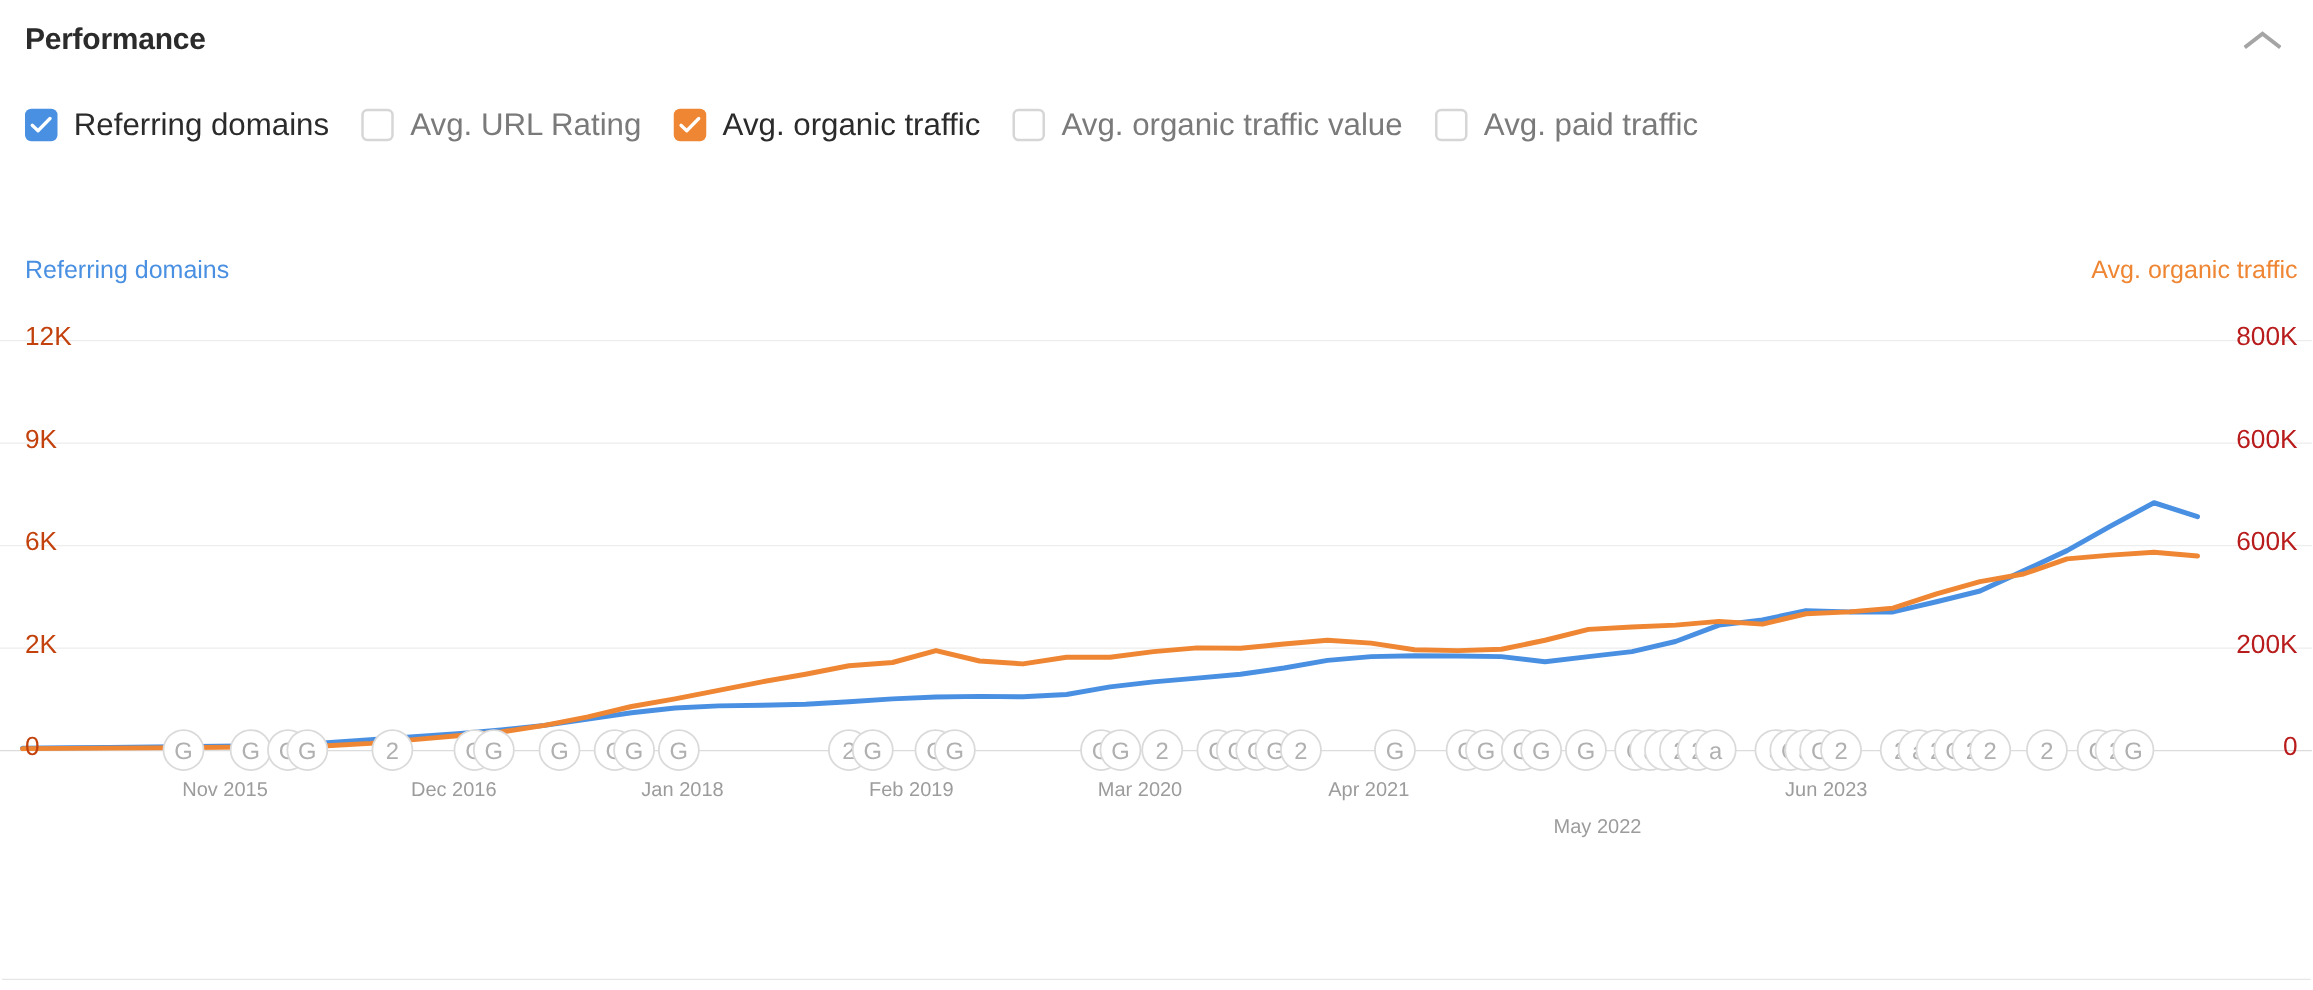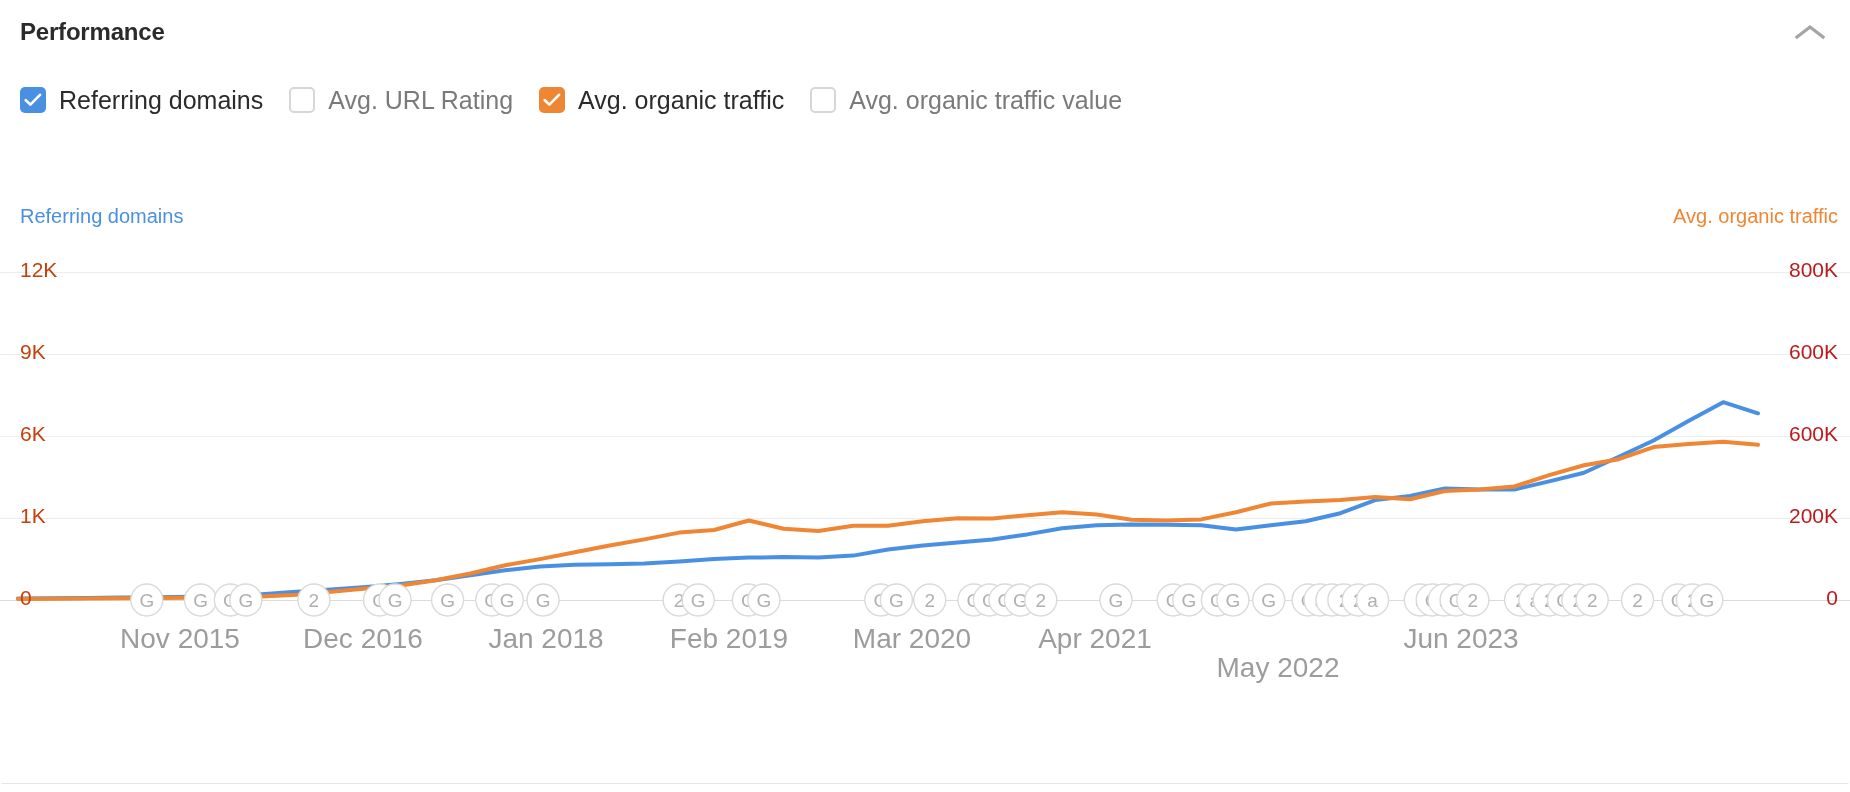--- a/index.html
+++ b/index.html
@@ -109,21 +109,21 @@
   .ytick {
     position: absolute;
     font-size: 21px;
     line-height: 1;
   }
   .ytick.left { left: 20px; color: #c2410c; }
   .ytick.right { right: 12px; color: #b91c1c; text-align: right; }
 
   .xtick {
     position: absolute;
-    font-size: 28px;
+    font-size: 16px;
     color: #9c9c9c;
     line-height: 1;
     transform: translateX(-50%);
     white-space: nowrap;
   }
 
   .bottom-rule {
     position: absolute;
     left: 0; top: 783px;
     width: 1850px; height: 1px;
@@ -162,20 +162,24 @@
           <svg width="18" height="14" viewBox="0 0 18 14">
             <path d="M1.8 7.2 L6.4 11.6 L16 1.8" fill="none" stroke="#ffffff" stroke-width="2.6" stroke-linecap="round" stroke-linejoin="round"></path>
           </svg>
         </span>
         <span class="metric-label">Avg. organic traffic</span>
       </div>
       <div class="metric c-blue">
         <span class="cbox"></span>
         <span class="metric-label">Avg. organic traffic value</span>
       </div>
+      <div class="metric c-blue" style="margin-right: 0px;">
+        <span class="cbox"></span>
+        <span class="metric-label">Avg. paid traffic</span>
+      </div>
     </div>
 
   <div class="axis-caption-left">Referring domains</div>
   <div class="axis-caption-right">Avg. organic traffic</div>
 
   <div class="chart-area" id="chart-area">
     <svg class="chart-svg" id="chart-svg" width="1850" height="520">
         <line x1="0" x2="1850" y1="36.5" y2="36.5" stroke="#ededed" stroke-width="1"></line>
         <line x1="0" x2="1850" y1="118.5" y2="118.5" stroke="#ededed" stroke-width="1"></line>
         <line x1="0" x2="1850" y1="200.5" y2="200.5" stroke="#ededed" stroke-width="1"></line>
@@ -383,21 +387,21 @@
           <g>
             <circle cx="1706.774193548387" cy="364" r="16" fill="#ffffff" stroke="#dadada" stroke-width="1.4"></circle>
             <text x="1706.774193548387" y="371" text-anchor="middle" font-family="&quot;Liberation Sans&quot;, sans-serif" font-size="19" fill="#b0b0b0">G</text>
           </g>
         </g>
       </svg>
   </div>
 
   <div class="bottom-rule"></div>
 <div class="ytick left" style="top: 587px;">0</div>
-    <div class="ytick left" style="top: 505px;">1K</div>
+    <div class="ytick left" style="top: 505px;">2K</div>
     <div class="ytick left" style="top: 423px;">6K</div>
     <div class="ytick left" style="top: 341px;">9K</div>
     <div class="ytick left" style="top: 259px;">12K</div>
     <div class="ytick right" style="top: 587px;">0</div>
     <div class="ytick right" style="top: 505px;">200K</div>
     <div class="ytick right" style="top: 423px;">600K</div>
     <div class="ytick right" style="top: 341px;">600K</div>
     <div class="ytick right" style="top: 259px;">800K</div>
     <div class="xtick" style="left: 180px; top: 625px;">Nov 2015</div>
     <div class="xtick" style="left: 363px; top: 625px;">Dec 2016</div>

